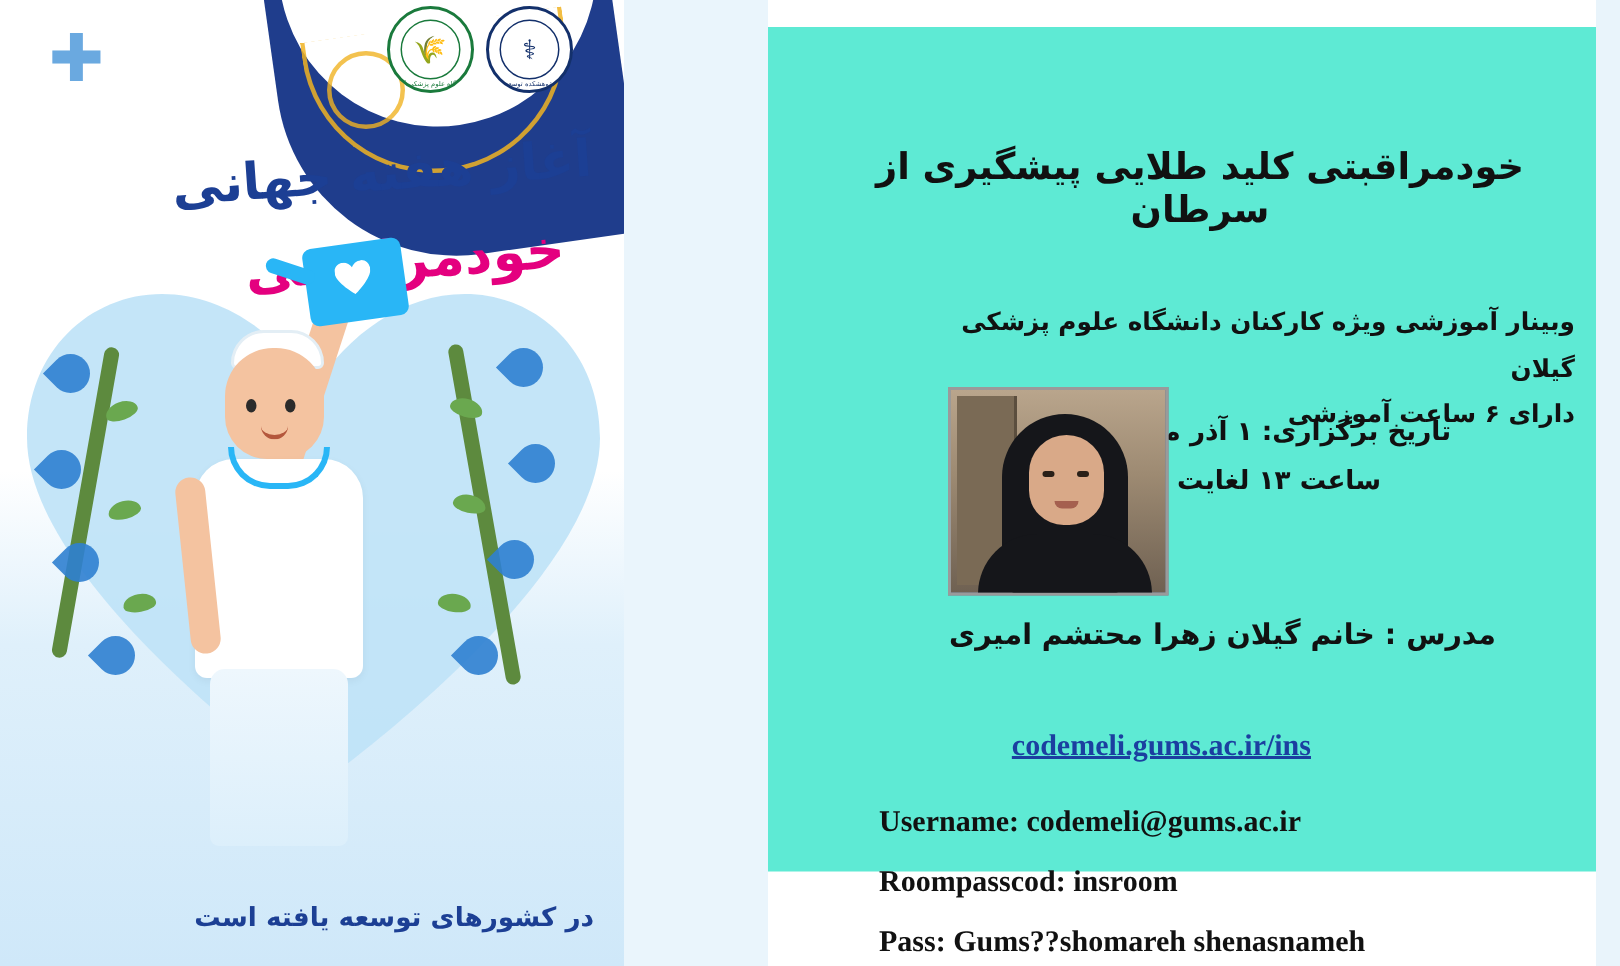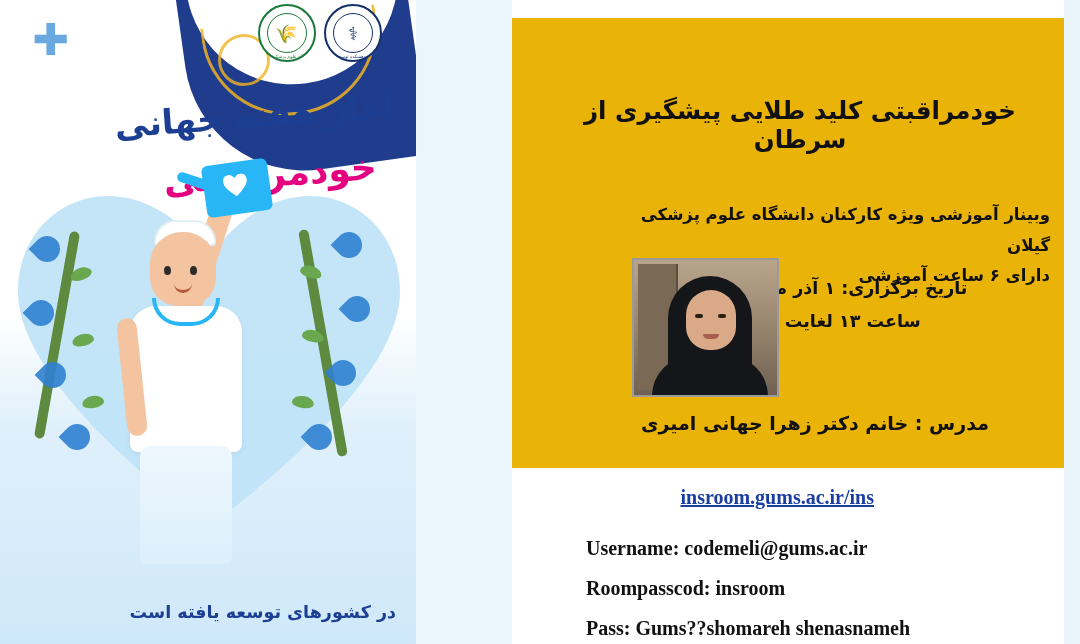--- a/index.html
+++ b/index.html
@@ -341,22 +341,22 @@
     font-size: 17.5px;
     letter-spacing: -.2px;
   }
 
   
   .right-panel {
     position: absolute;
     left: 416px;
     top: 0;
     width: 664px;
-    height: 468px;
-    background: #eab308;
+    height: 581px;
+    background: #5eead4;
     direction: rtl;
   }
   .rp-edge-left {
     position: absolute;
     left: 0;
     top: 0;
     width: 96px;
     height: 644px;
     background: #eaf5fc;
   }
@@ -634,23 +634,23 @@
         <div class="door"></div>
         <div class="hairline"></div>
         <div class="face">
           <div class="eye l"></div>
           <div class="eye r"></div>
           <div class="mouth"></div>
         </div>
         <div class="shoulders"></div>
       </div>
 
-      <div class="rp-teacher">مدرس : خانم دکتر زهرا جهانی امیری</div>
-
-      <a class="rp-linkurl" href="#">insroom.gums.ac.ir/ins</a>
+      <div class="rp-teacher">مدرس : خانم گیلان زهرا محتشم امیری</div>
+
+      <a class="rp-linkurl" href="#">codemeli.gums.ac.ir/ins</a>
 
       <div class="rp-creds">
         <div>Username: codemeli@gums.ac.ir</div>
         <div>Roompasscod: insroom</div>
         <div>Pass: Gums??shomareh shenasnameh</div>
       </div>
 
     </div>
   </div>
 

